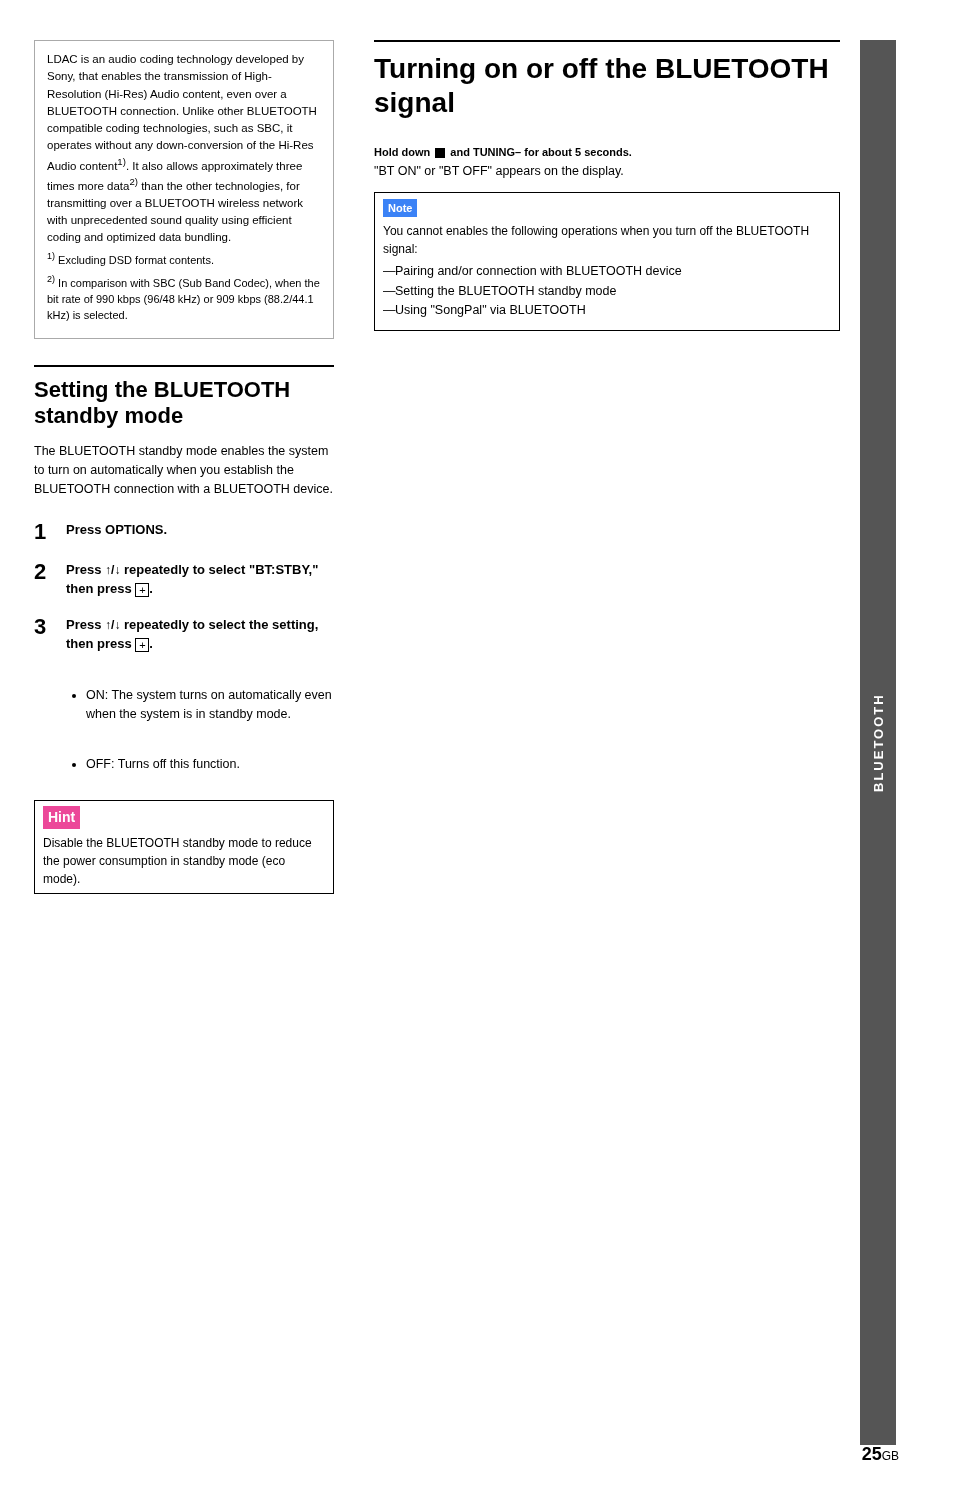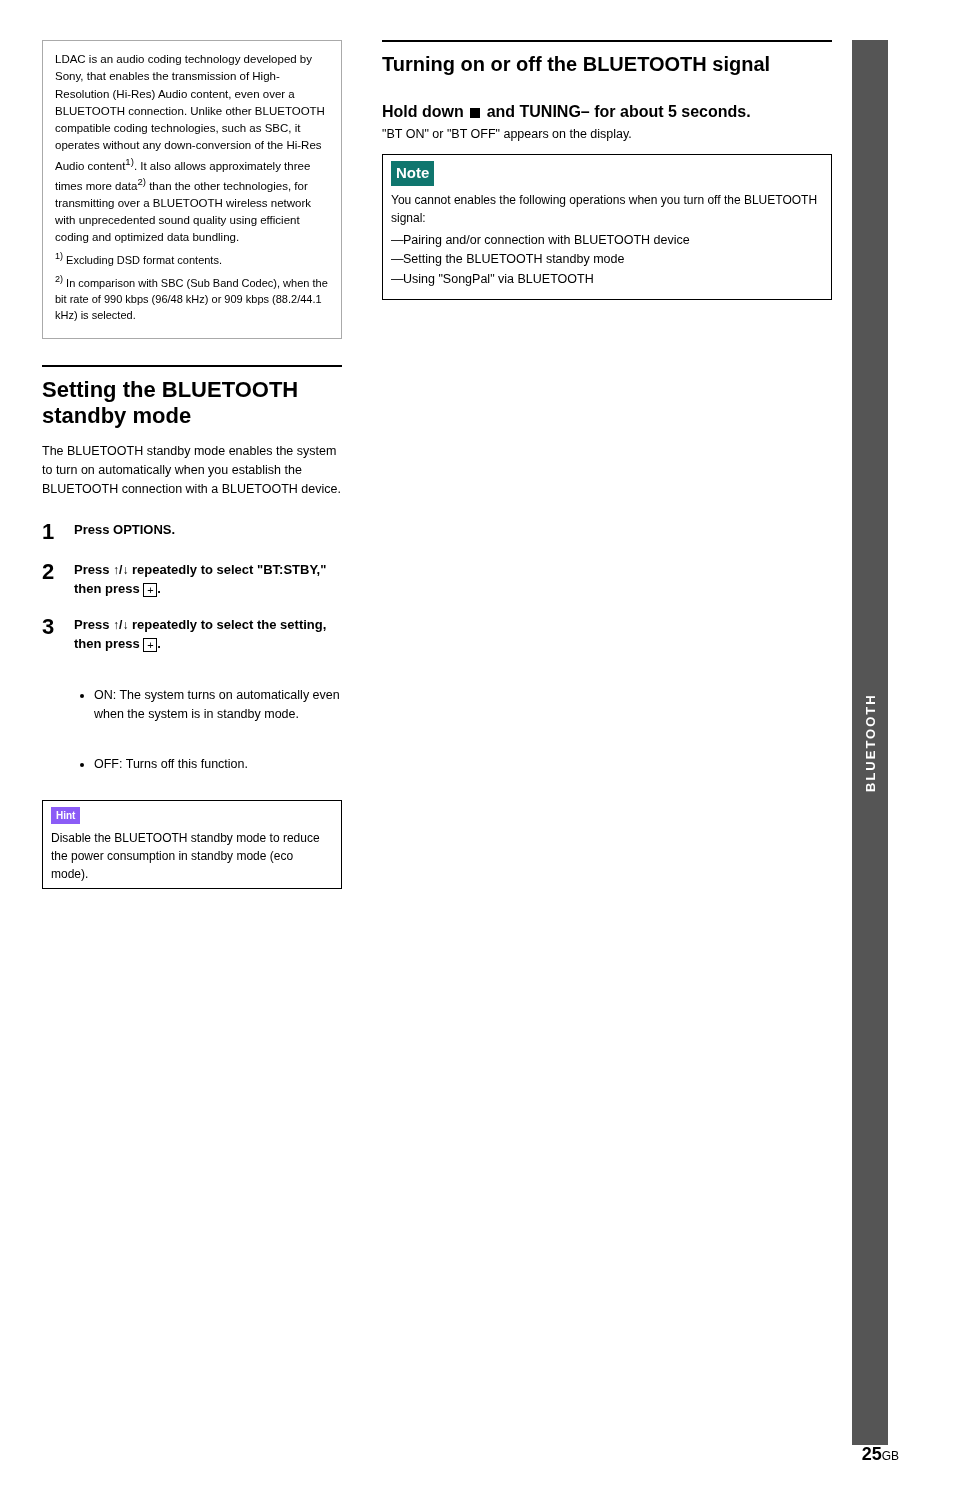--- a/index.html
+++ b/index.html
@@ -9,21 +9,21 @@
       background: #fff;
       color: #000;
       width: 954px;
       min-height: 1485px;
       position: relative;
     }
     .page-container {
       display: flex;
       width: 900px;
       min-height: 1485px;
-      padding: 20px 12px;
+      padding: 20px 4px;
     }
     .main-content {
       flex: 1;
       padding: 20px 20px 20px 30px;
       display: flex;
       flex-direction: column;
     }
     .sidebar-label {
       width: 36px;
       display: flex;
@@ -80,65 +80,65 @@
       border-top: 2px solid #000;
       margin: 18px 0 10px 0;
     }
     .section-title {
       font-size: 22px;
       font-weight: bold;
       line-height: 1.2;
       margin-bottom: 12px;
     }
     .section-title-right {
-      font-size: 20px;
+      font-size: 28px;
       font-weight: bold;
       line-height: 1.2;
       margin-bottom: 14px;
       border-top: 2px solid #000;
       padding-top: 10px;
     }
     .body-text {
       font-size: 12.5px;
       line-height: 1.55;
       margin-bottom: 10px;
     }
     .sub-heading {
-      font-size: 16px;
+      font-size: 11px;
       font-weight: bold;
       margin-bottom: 4px;
       margin-top: 27px;
     }
     .note-box {
       border: 1px solid #000;
       padding: 6px 8px;
       margin: 10px 0;
       font-size: 12px;
       line-height: 1.5;
     }
     .note-label {
-      background: #0f766e;
+      background: #3b82f6;
       color: #fff;
-      font-size: 15px;
+      font-size: 11px;
       font-weight: bold;
       padding: 1px 5px;
       display: inline-block;
       margin-bottom: 5px;
     }
     .hint-box {
       border: 1px solid #000;
       padding: 5px 8px;
       margin: 10px 0;
       font-size: 12px;
       line-height: 1.5;
     }
     .hint-label {
-      background: #8b5cf6;
+      background: #ec4899;
       color: #fff;
-      font-size: 10px;
+      font-size: 14px;
       font-weight: bold;
       padding: 1px 5px;
       display: inline-block;
       margin-bottom: 5px;
     }
     .bullet-list {
       list-style: none;
       padding: 0;
       margin: 4px 0;
     }

